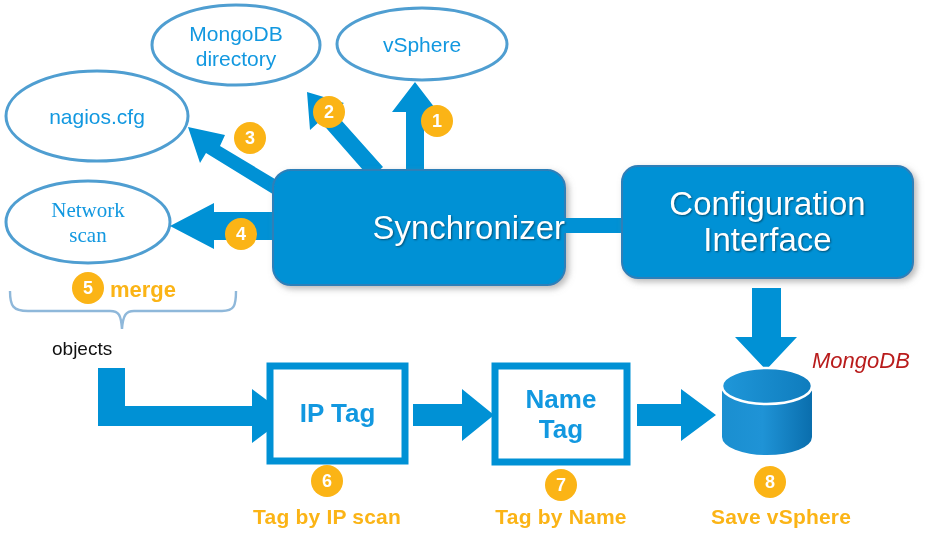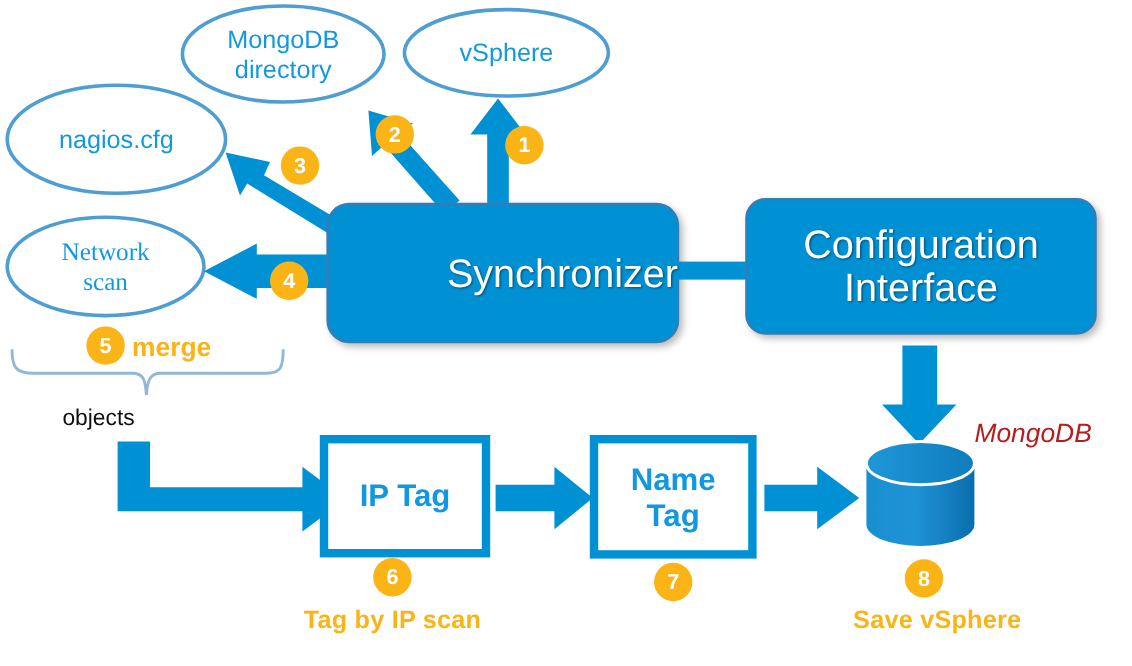--- a/index.html
+++ b/index.html
@@ -153,17 +153,20 @@
   <div class="badge" style="left:545px;top:469px;">
     <span>7</span>
     </div>
   <div class="badge" style="left:754px;top:466px;">
     <span>8</span>
     </div>
 
   <div class="node-label orange-cap" style="left:225px;top:503px;width:204px;height:28px;">
     <span>Tag by IP scan</span>
   </div>
+  <div class="node-label orange-cap" style="left:473px;top:503px;width:176px;height:28px;">
+    <span>Tag by Name</span>
+  </div>
   <div class="node-label orange-cap" style="left:695px;top:503px;width:172px;height:28px;">
     <span>Save vSphere</span>
   </div>
 
 </div>
 
 </body></html>

